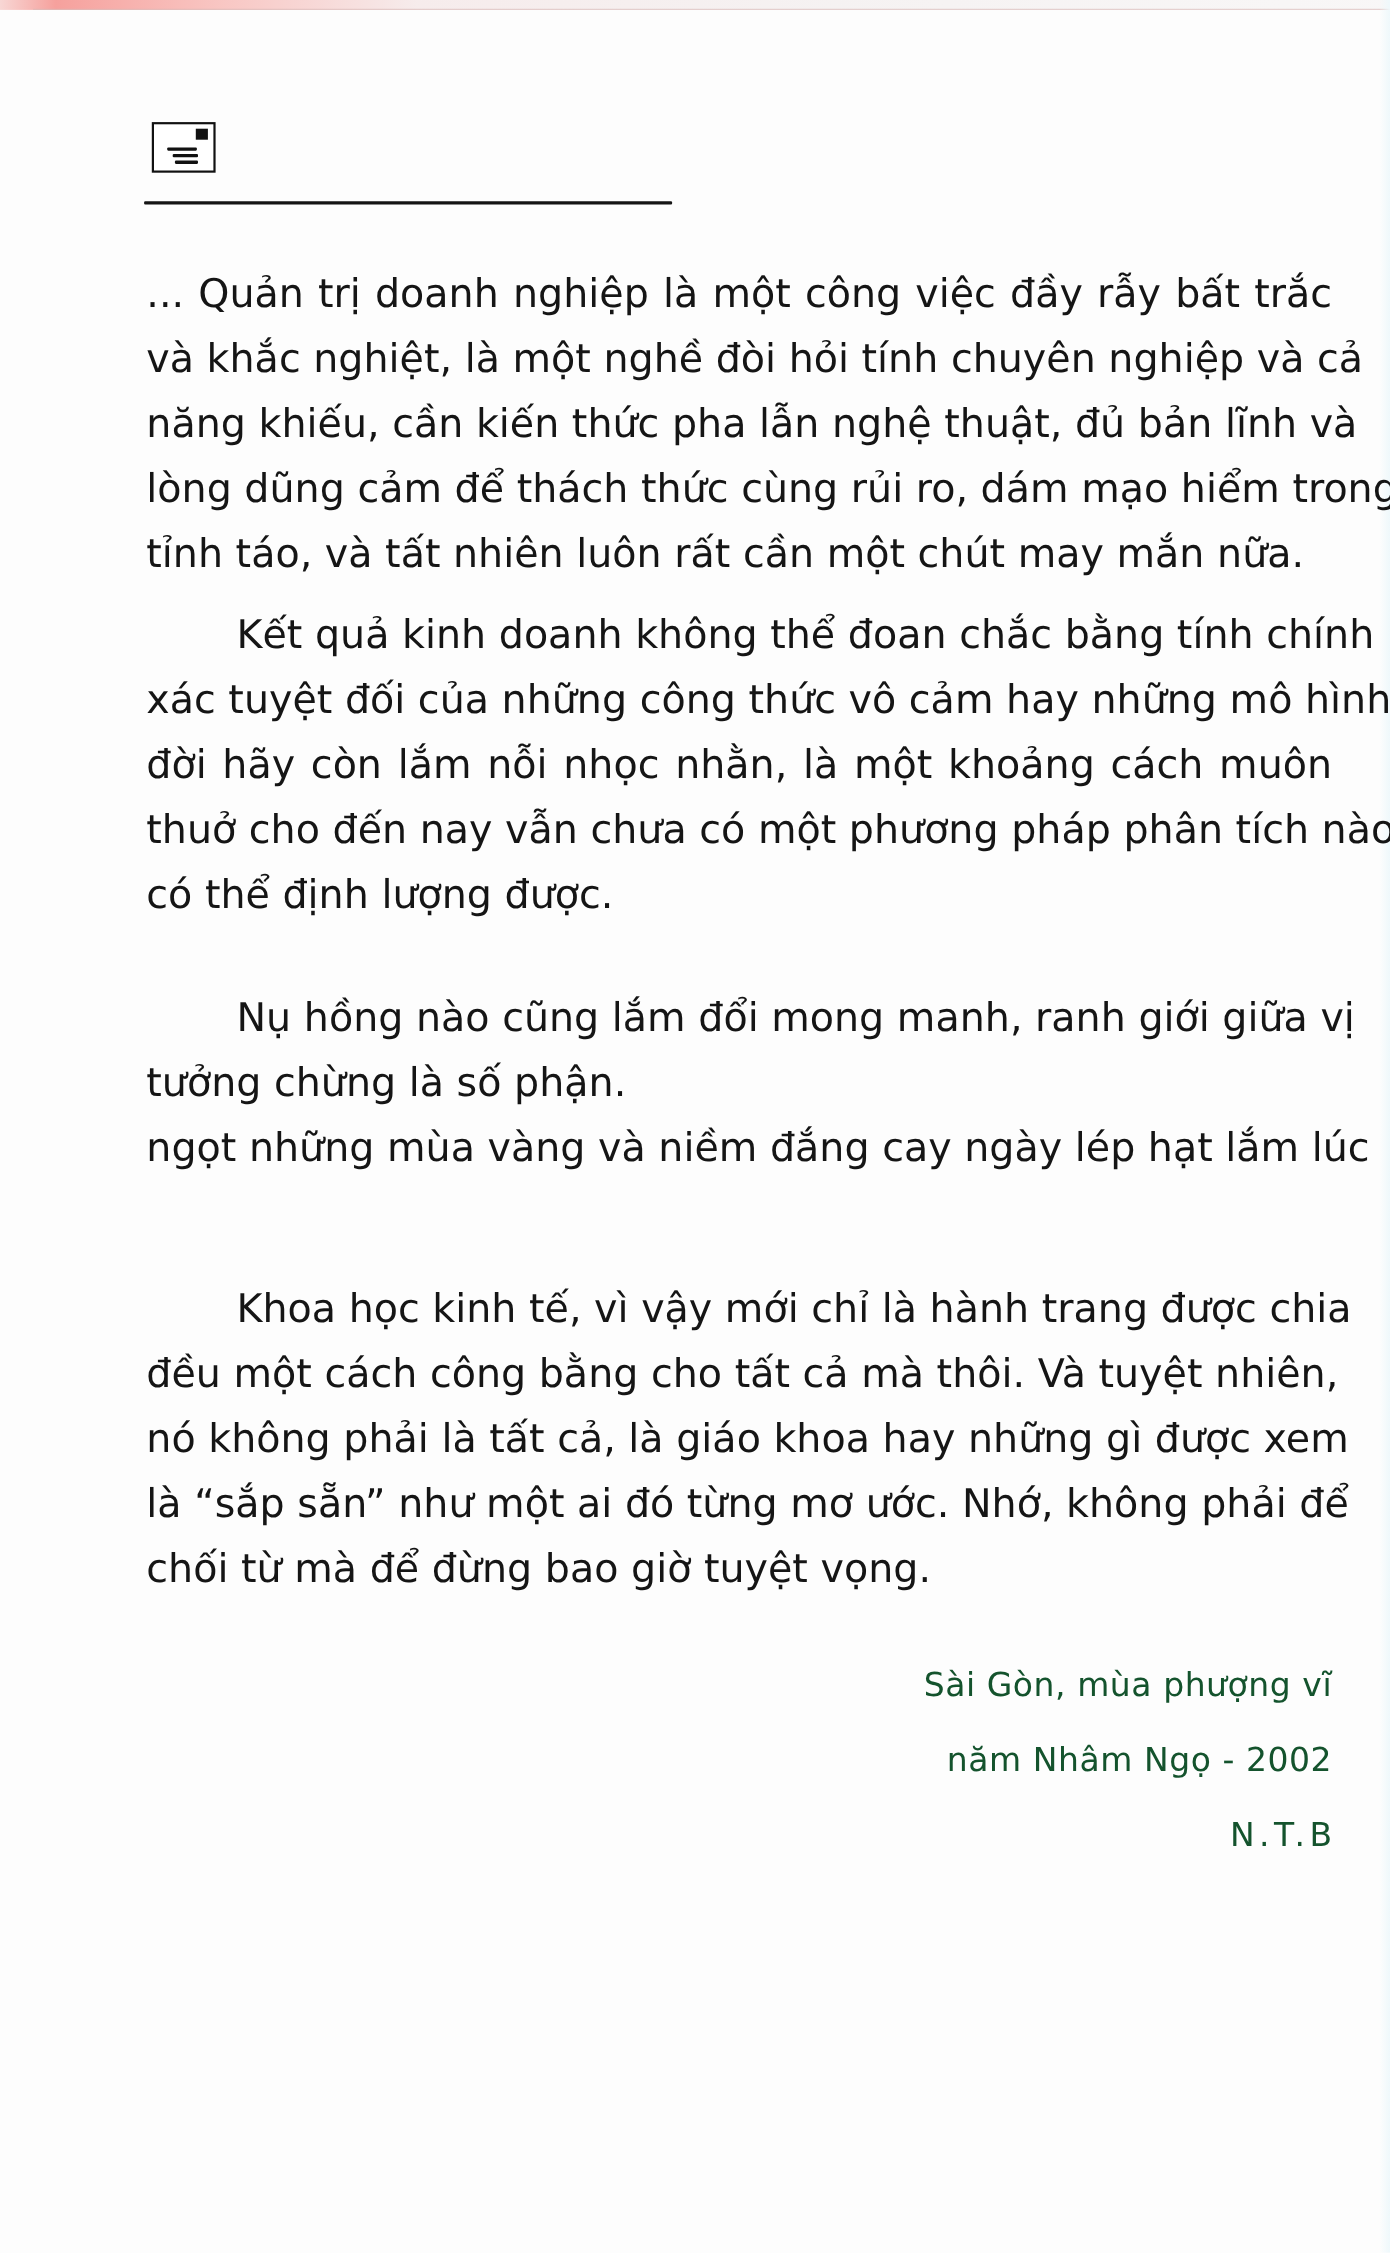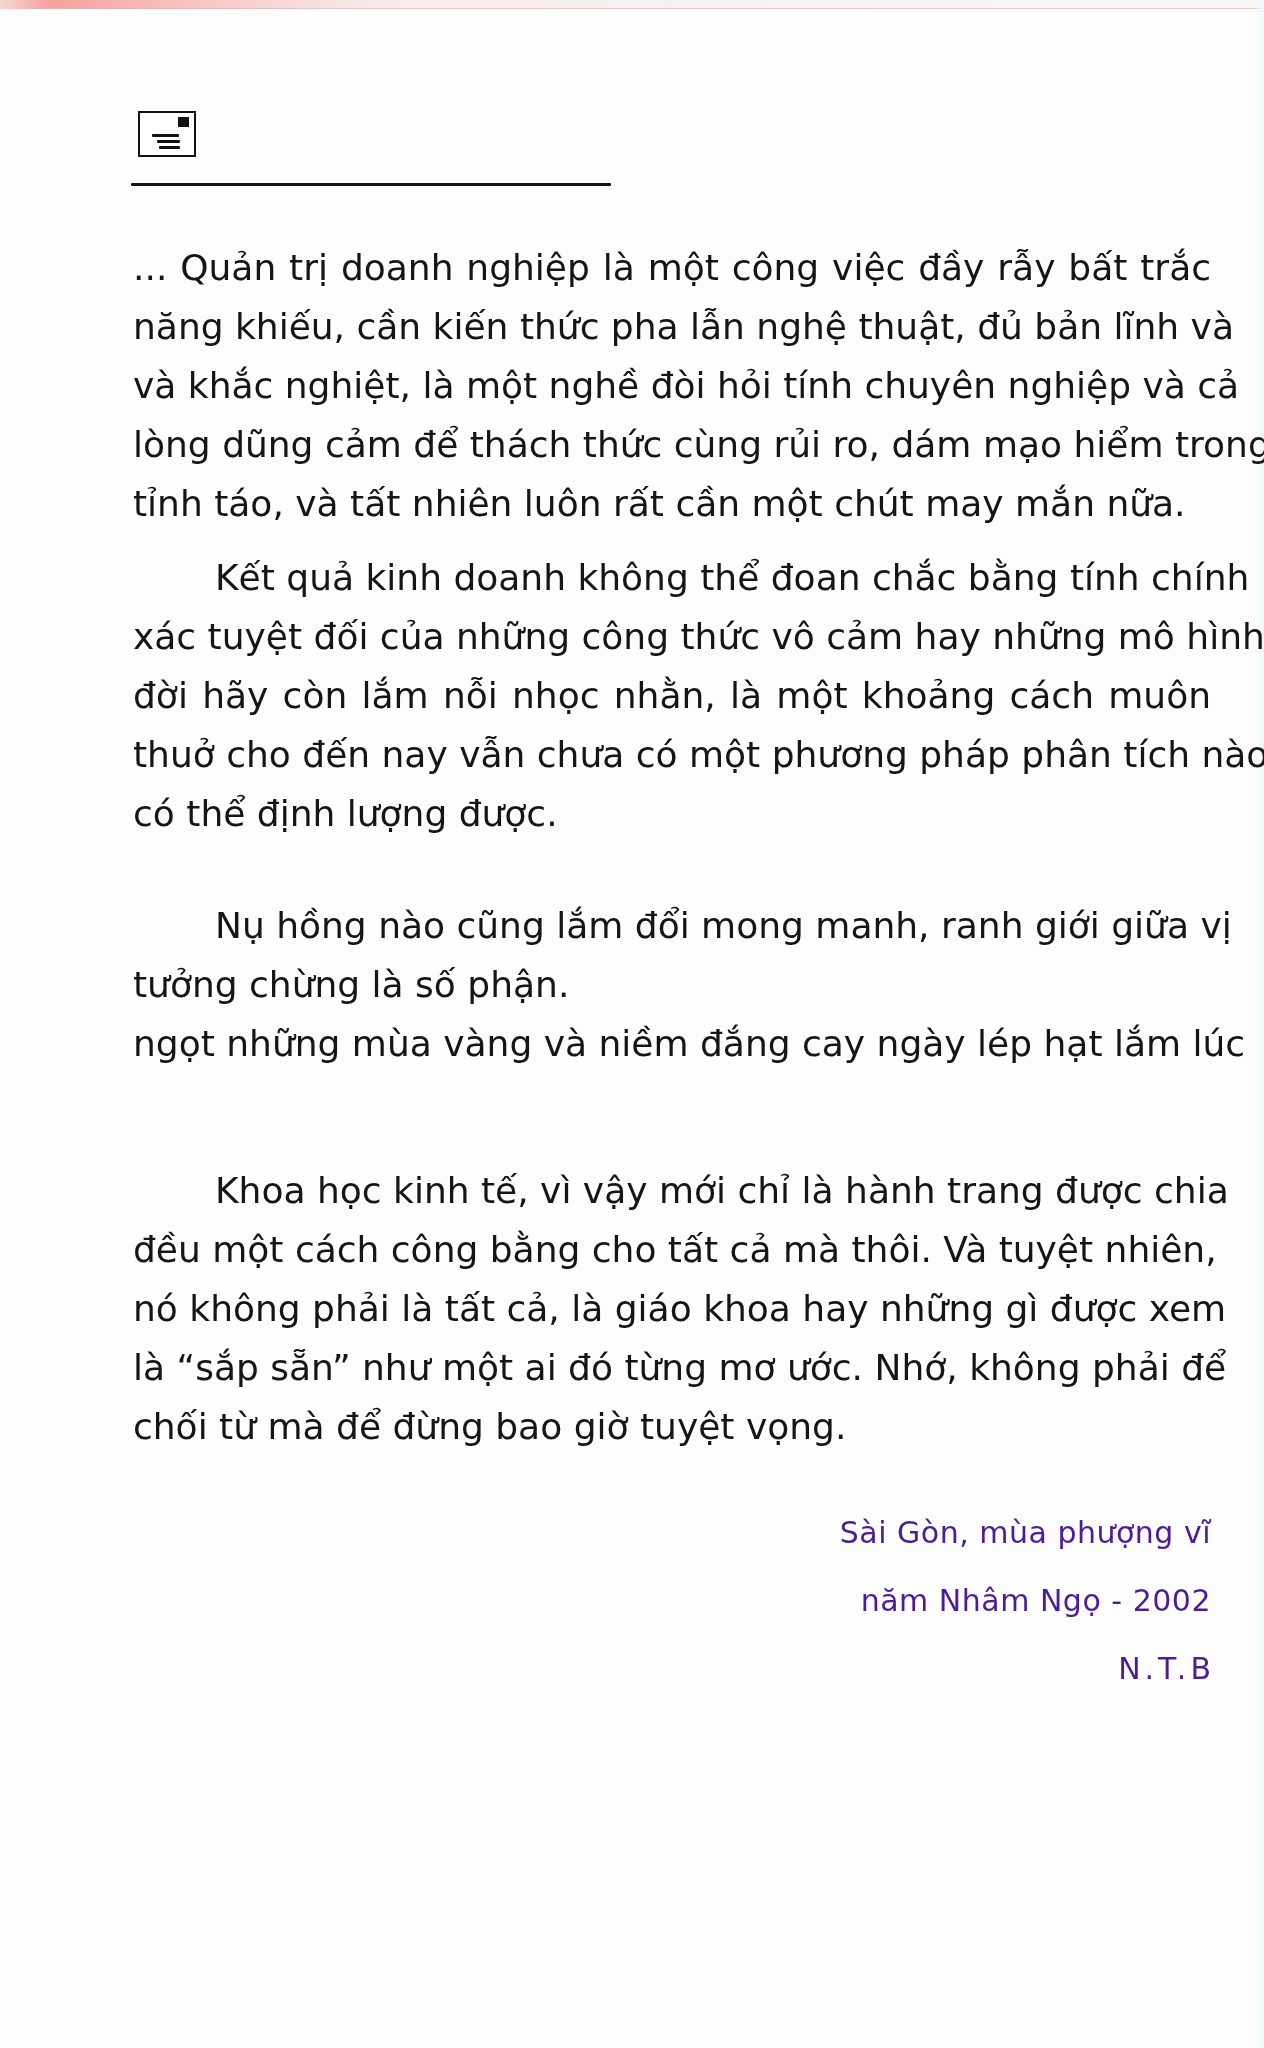--- a/index.html
+++ b/index.html
@@ -49,21 +49,21 @@
     height: 59px;
   }
   .line.first { padding-left: 82px; }
   .line.last { text-align: left; text-align-last: left; }
   .p1 { top: 238px; }
   .p2 { top: 548px; }
   .p3 { top: 896px; }
   .p4 { top: 1161px; }
   .signature {
     position: absolute; left: 700px; top: 1499px; width: 511px;
-    font-size: 30px; line-height: 68px; text-align: right; color: #4c1d95;
+    font-size: 30px; line-height: 68px; text-align: right; color: #14532d;
   }
   .signature .sig-line { display: block; white-space: nowrap; letter-spacing: 0.5px; }
   .signature .initials { letter-spacing: 4px; margin-right: -4px; }
 </style>
 </head>
 <body>
 
 <div class="scan-top-edge"></div>
 <div class="scan-top-line"></div>
 <div class="scan-right-edge"></div>
@@ -71,22 +71,22 @@
 <div class="header-icon">
   <span class="stamp"></span>
   <span class="bar b1"></span>
   <span class="bar b2"></span>
   <span class="bar b3"></span>
 </div>
 <div class="header-rule"></div>
 
 <div class="para p1">
   <span class="line">... Quản trị doanh nghiệp là một công việc đầy rẫy bất trắc</span>
+  <span class="line">và khắc nghiệt, là một nghề đòi hỏi tính chuyên nghiệp và cả</span>
   <span class="line">năng khiếu, cần kiến thức pha lẫn nghệ thuật, đủ bản lĩnh và</span>
-  <span class="line">và khắc nghiệt, là một nghề đòi hỏi tính chuyên nghiệp và cả</span>
   <span class="line">lòng dũng cảm để thách thức cùng rủi ro, dám mạo hiểm trong</span>
   <span class="line last">tỉnh táo, và tất nhiên luôn rất cần một chút may mắn nữa.</span>
 </div>
 
 <div class="para p2">
   <span class="line first">Kết quả kinh doanh không thể đoan chắc bằng tính chính</span>
   <span class="line">xác tuyệt đối của những công thức vô cảm hay những mô hình</span>
   <span class="line">đời hãy còn lắm nỗi nhọc nhằn, là một khoảng cách muôn</span>
   <span class="line">thuở cho đến nay vẫn chưa có một phương pháp phân tích nào</span>
   <span class="line last">có thể định lượng được.</span>

